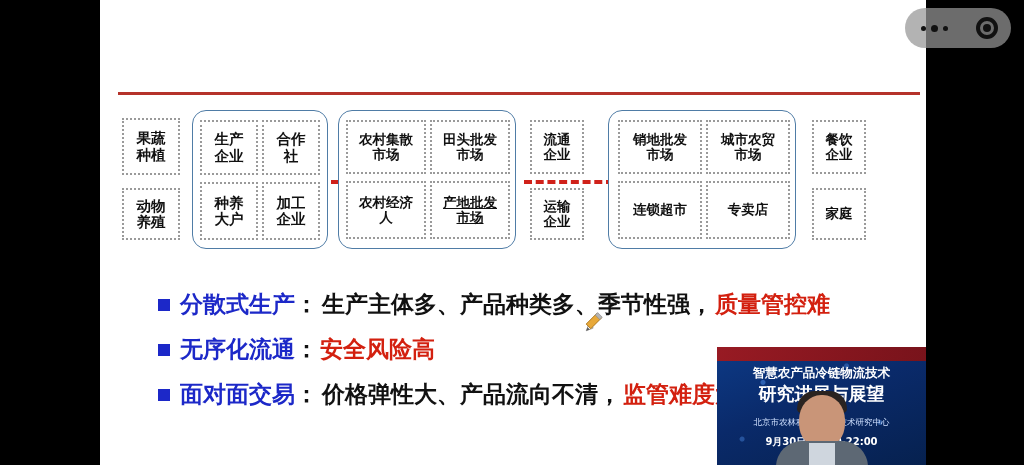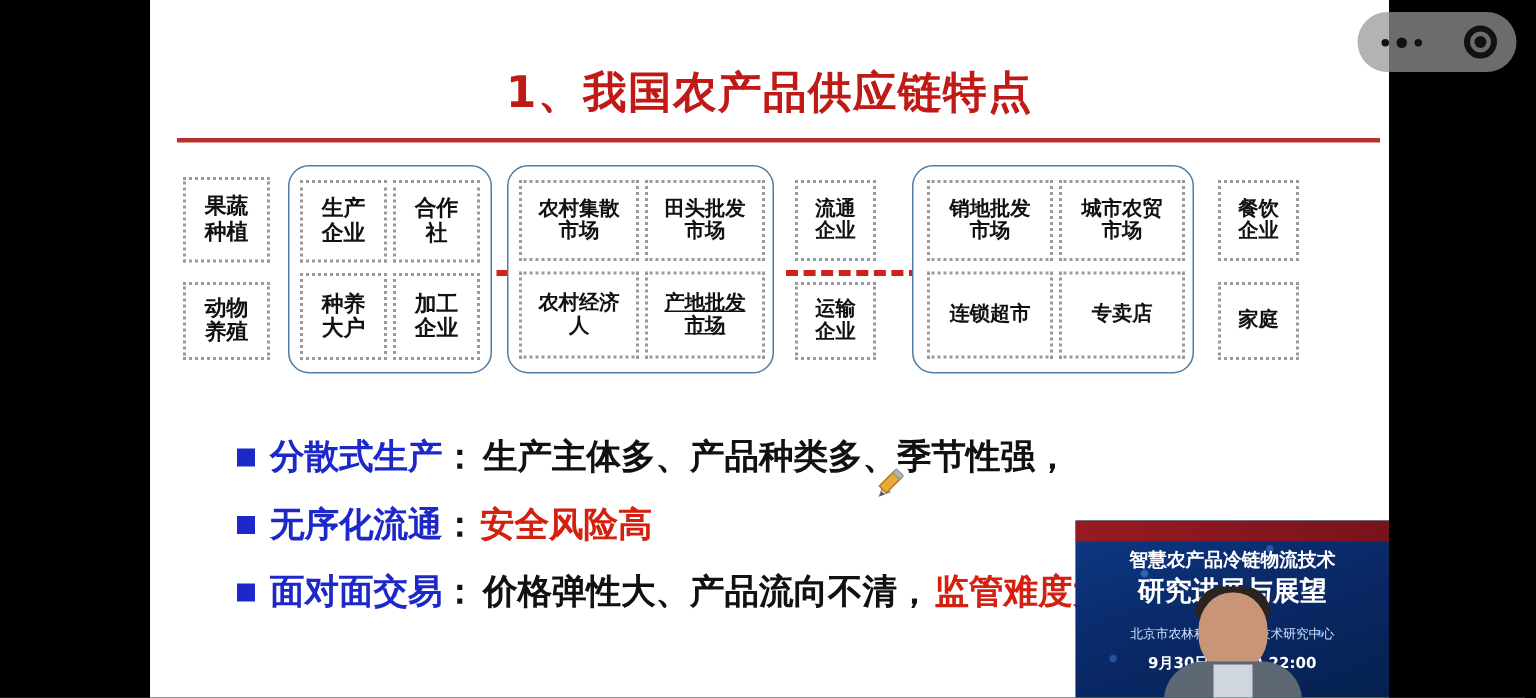--- a/index.html
+++ b/index.html
@@ -47,21 +47,21 @@
   .blabel{color:#1c28c8;font-size:23px;font-weight:bold;margin-left:22px;}
   .bcolon{color:#111;font-size:23px;font-weight:bold;}
   .bbody{color:#111;font-size:23px;font-weight:bold;margin-left:4px;}
   .bred{color:#d3200f;font-size:23px;font-weight:bold;margin-left:2px;}
 
   
   .pencil{position:absolute;left:483px;top:26px;width:26px;height:26px;}
 
   
   #pip{position:absolute;left:717px;top:347px;width:209px;height:118px;
-       overflow:hidden;background:#14532d;}
+       overflow:hidden;background:#b91c1c;}
   .pip-bg{position:absolute;inset:0;
      background:
        radial-gradient(circle at 22% 30%, rgba(90,160,255,.45) 0 2px, transparent 3px),
        radial-gradient(circle at 78% 64%, rgba(90,160,255,.40) 0 2px, transparent 3px),
        radial-gradient(circle at 12% 78%, rgba(90,160,255,.35) 0 2px, transparent 3px),
        radial-gradient(circle at 62% 16%, rgba(90,160,255,.35) 0 2px, transparent 3px),
        linear-gradient(160deg,#0d3a86 0%,#0a2a6a 45%,#06214f 100%);}
   .pip-t1{position:absolute;left:0;top:18px;width:100%;text-align:center;
           color:#fff;font-size:12.5px;font-weight:bold;white-space:nowrap;}
   .pip-t2{position:absolute;left:0;top:35px;width:100%;text-align:center;
@@ -99,21 +99,20 @@
   .pill-rec:after{content:"";position:absolute;left:50%;top:50%;
             margin:-4px 0 0 -4px;width:8px;height:8px;border-radius:50%;background:#111;}
 </style>
 </head>
 <body>
 
 <div id="screen">
 
   <div id="slide">
 
-    <div class="title">1、我国农产品供应链特点</div>
     <div class="title-rule"></div>
 
     <div class="diagram">
 
       <div class="dbox s15" style="left:22px;top:84px;width:58px;height:52px;">
         <span style="white-space:pre-line">动物
 养殖</span>
       </div>
       <div class="dbox s15" style="left:22px;top:14px;width:58px;height:57px;">
         <span style="white-space:pre-line">果蔬
@@ -196,20 +195,21 @@
       </div>
     </div>
 
     <div class="bullets">
 
       <div class="bline">
         <span class="bsq"></span>
         <span class="blabel">分散式生产</span>
         <span class="bcolon">：</span>
         <span class="bbody">生产主体多、产品种类多、季节性强，</span>
+        <span class="bred">质量管控难</span>
 
         <span class="pencil">
           <svg viewBox="0 0 24 24" width="26" height="26">
             <polygon points="3,21 5.5,14.5 9.5,18.5" fill="#f2f2f2" stroke="#8a8a8a" stroke-width="0.7"></polygon>
             <polygon points="3,21 4.2,17.8 6.2,19.8" fill="#5a5a5a"></polygon>
             <rect x="7" y="5" width="6" height="14" fill="#e8a93a" stroke="#a9741a" stroke-width="0.8" transform="rotate(45 10 12)"></rect>
             <rect x="7" y="4" width="6" height="3.2" fill="#b4b4b4" stroke="#8a8a8a" stroke-width="0.6" transform="rotate(45 10 12)"></rect>
           </svg>
         </span>
       </div>

